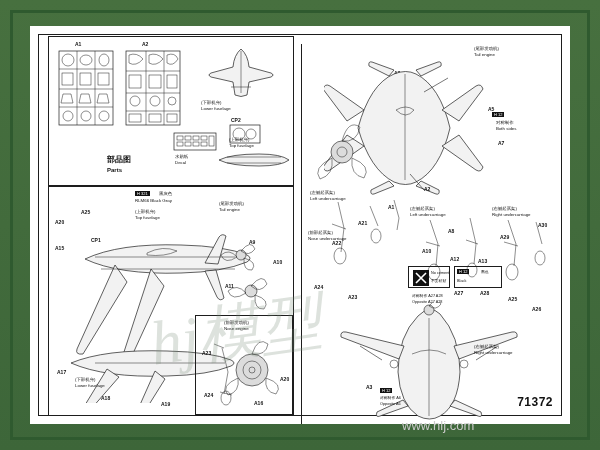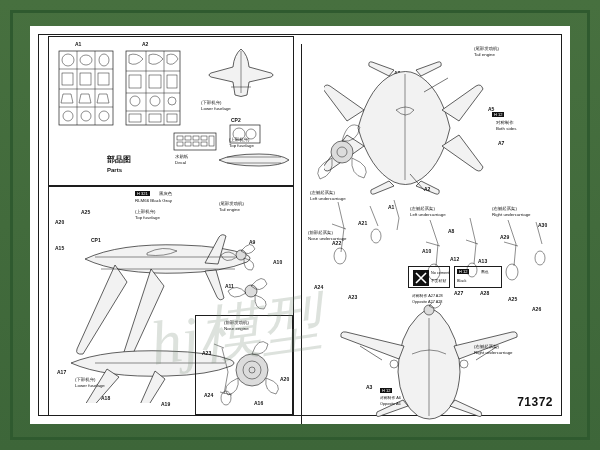--- a/index.html
+++ b/index.html
@@ -417,14 +417,15 @@
         <div class="lbl tiny" style="left:78px;top:358px;">Opposite A6</div>
         <div class="partno" style="left:64px;top:340px;">A3</div>
       </div>
 
       <div class="bignum" style="right:8px;bottom:6px;">71372</div>
     </div>
   </div>
 
   <div class="watermark">
     <div class="wm-text">hj模型</div>
+    <div class="wm-url">www.hlj.com</div>
   </div>
 </div>
 
 </body></html>

